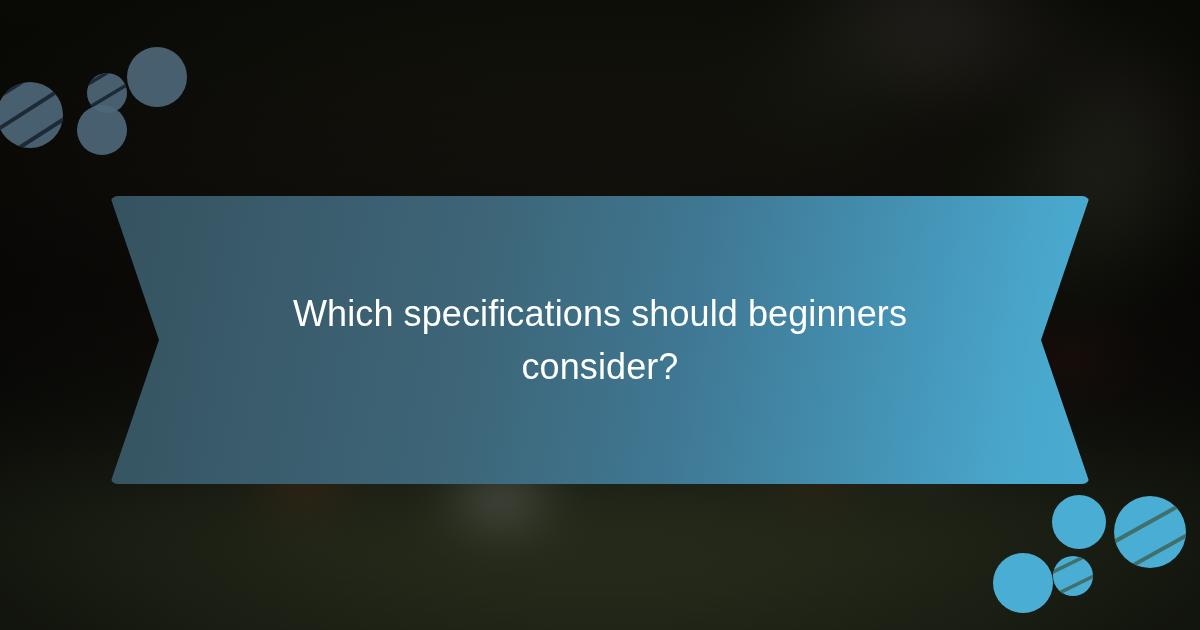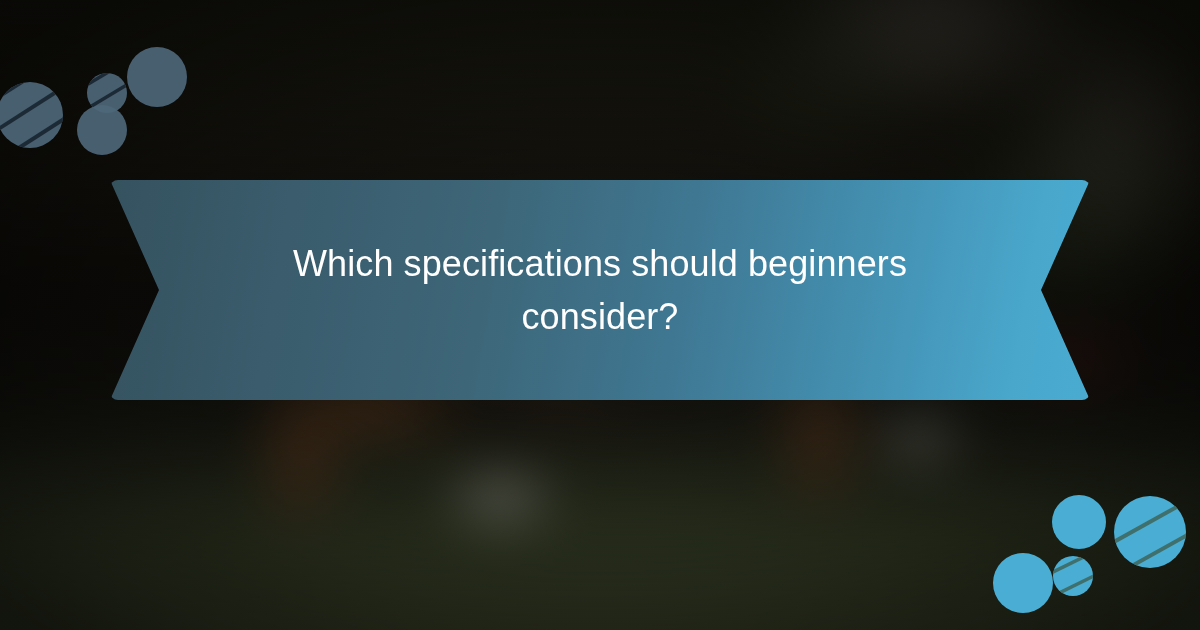--- a/index.html
+++ b/index.html
@@ -55,23 +55,23 @@
   }
 
   
   .deco { position: absolute; }
   .deco svg { display: block; }
 
   
   .banner-wrap {
     position: absolute;
     left: 110px;
-    top: 180px;
+    top: 196px;
     width: 980px;
-    height: 220px;
+    height: 288px;
   }
   .banner-shape {
     position: absolute;
     inset: 0;
     background: linear-gradient(100deg,
         #35525f 0%,
         #3a5c6c 18%,
         #3d6678 38%,
         #3f7792 58%,
         #4492b4 78%,

